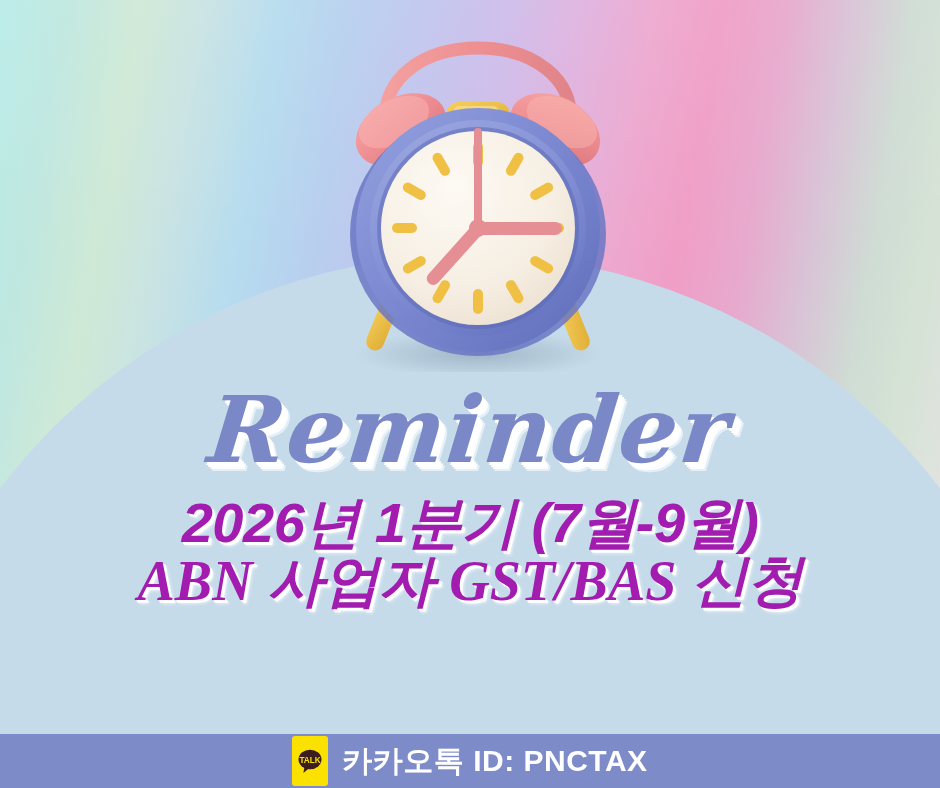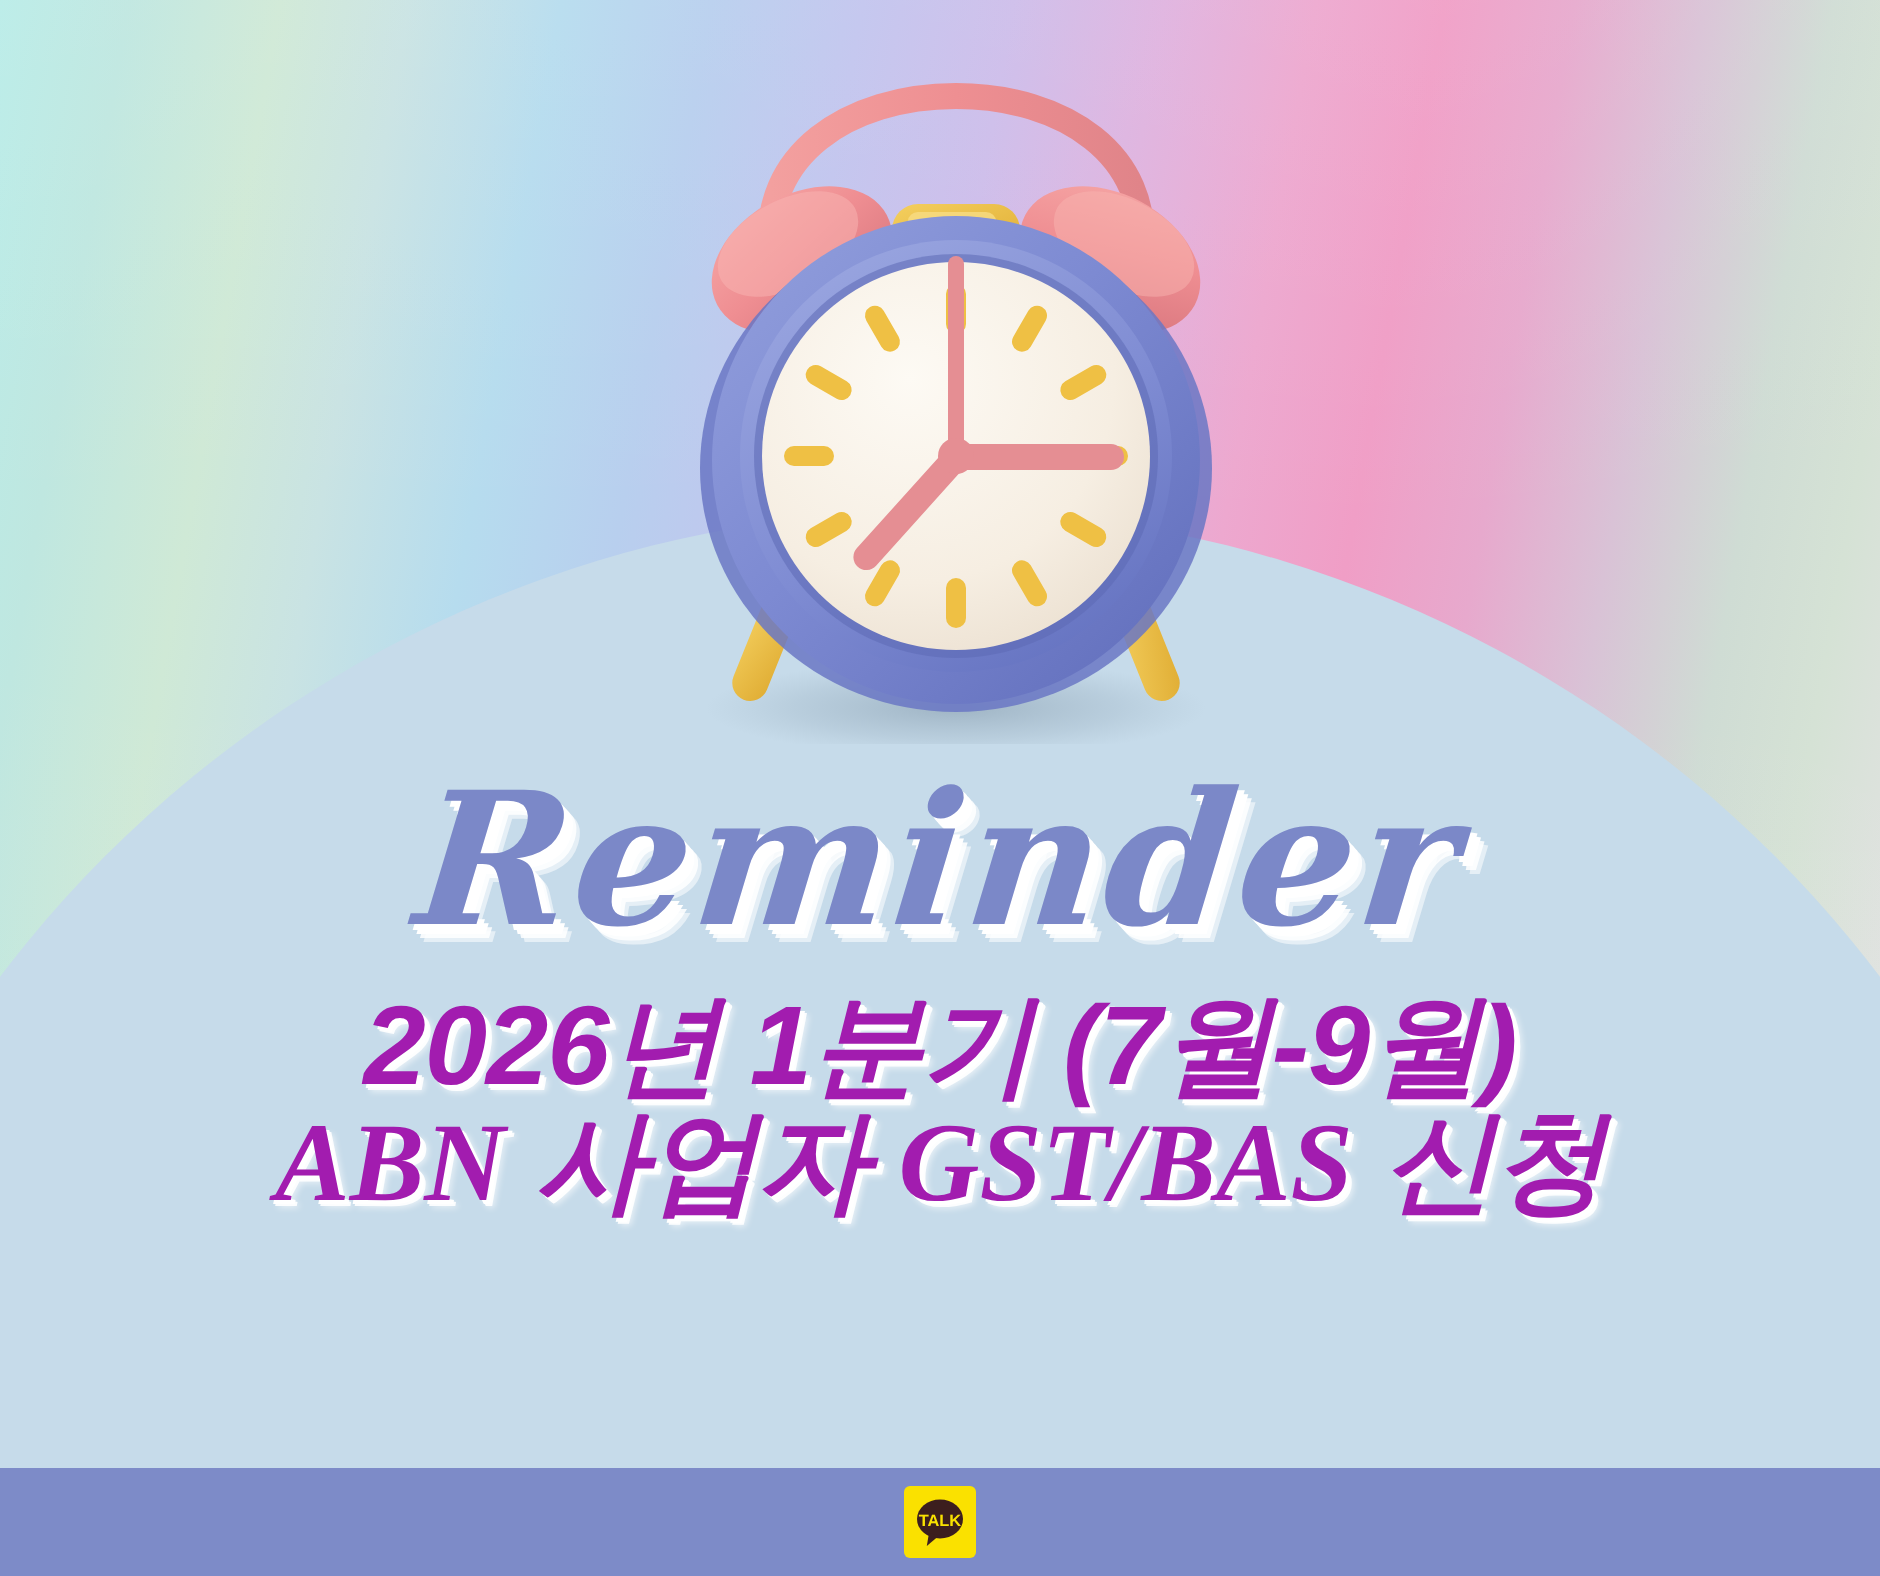--- a/index.html
+++ b/index.html
@@ -129,21 +129,21 @@
     left:0;right:0;bottom:0;
     height:54px;
     background:#7d8bc8;
     display:flex;
     align-items:center;
     justify-content:center;
     gap:14px;
     z-index:10;
   }
   .kakao-icon{
-    width:36px;height:36px;
+    width:36px;height:50px;
     background:#fae100;
     border-radius:3px;
     display:flex;align-items:center;justify-content:center;
     flex:none;
   }
   .kakao-icon svg{display:block;}
   .bar-text{
     font-family:"Liberation Sans","DejaVu Sans",sans-serif;
     font-weight:700;
     font-size:30px;
@@ -268,15 +268,16 @@
   </div>
 
   <div class="bottom-bar">
     <div class="kakao-icon">
       <svg width="30" height="30" viewBox="0 0 30 30" xmlns="http://www.w3.org/2000/svg">
         <ellipse cx="15" cy="13.5" rx="11.5" ry="9.8" fill="#3c1e1e"></ellipse>
         <path d="M9.5 20.5 L8.4 27 L14.6 21.8 Z" fill="#3c1e1e"></path>
         <text x="15" y="17" text-anchor="middle" font-family="Liberation Sans, sans-serif" font-size="8.2" font-weight="700" fill="#fae100">TALK</text>
       </svg>
     </div>
+    <div class="bar-text">카카오톡 ID: PNCTAX</div>
   </div>
 
 </div>
 
 </body></html>

